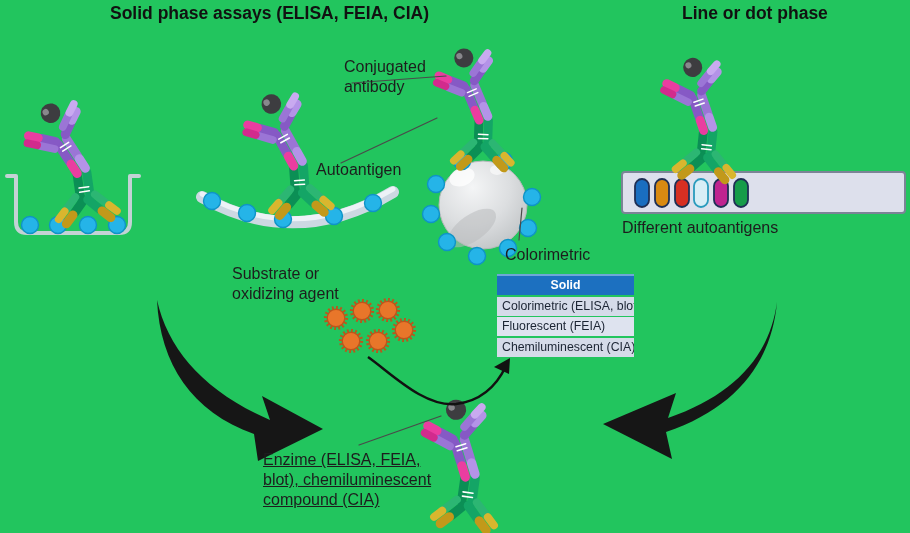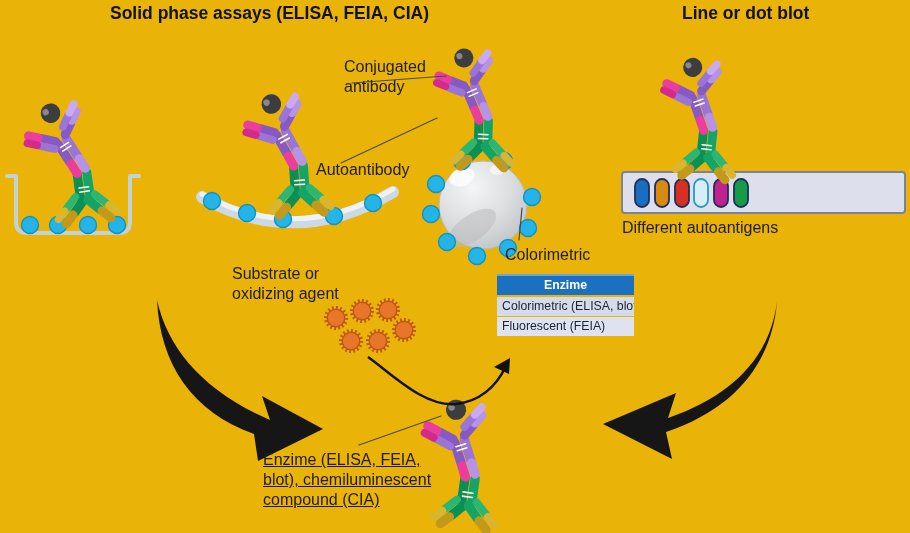--- a/index.html
+++ b/index.html
@@ -9,21 +9,21 @@
     --ab-pink:#ea3da0; --ab-pink-d:#d22b8d;
     --antigen-cyan:#25b4e8; --antigen-cyan-edge:#0f93c7;
     --sphere-dark:#3d3d40;
     --substrate-orange:#e8762a; --substrate-orange-dark:#bc561c;
     --table-blue:#1c70c0; --table-row-a:#d5dbe9; --table-row-b:#dee3ef;
     --arrow-black:#161616;
     --surface-gray:#ccd8e2; --strip-bg:#dde0ec; --strip-edge:#7b8496;
   }
   html,body{margin:0;padding:0;}
   #canvas{
-    position:relative; width:910px; height:533px; background:#eab308;
+    position:relative; width:910px; height:533px; background:#22c55e;
     font-family:"Liberation Sans", sans-serif; color:#1d1d1d; overflow:hidden;
   }
   #fig{position:absolute; left:0; top:0;}
   #fig line{stroke-linecap:round;}
   .lbl{position:absolute; font-size:16px; line-height:1.22; color:#1d1d1d;}
   .title{position:absolute; font-size:17.5px; font-weight:700; color:#111; white-space:nowrap;}
   .signal-table{position:absolute; left:497px; top:274px; width:137px; font-size:12.3px;}
   .st-header{
     background:var(--table-blue); color:#fff; font-weight:700; text-align:center;
     height:19px; line-height:19px; border-top:2px solid #6ea6d8; margin-bottom:1.5px;
@@ -174,28 +174,29 @@
 
     <g stroke="#4a4a4a" stroke-width="1.2">
       <line x1="352" y1="83" x2="446" y2="76"></line>
       <line x1="341" y1="163" x2="437" y2="118"></line>
       <line x1="522" y1="208" x2="519" y2="240"></line>
       <line x1="359" y1="445" x2="441" y2="416"></line>
     </g>
   </svg>
 
   <div class="title" style="left:110px; top:3px;">Solid phase assays (ELISA, FEIA, CIA)</div>
-  <div class="title" style="left:682px; top:3px;">Line or dot blot</div>
+  <div class="title" style="left:682px; top:3px;">Line or dot phase</div>
 
   <div class="lbl" style="left:344px; top:57px; width:92px;">Conjugated antibody</div>
-  <div class="lbl" style="left:316px; top:160px;">Autoantibody</div>
+  <div class="lbl" style="left:316px; top:160px;">Autoantigen</div>
   <div class="lbl" style="left:505px; top:245px;">Colorimetric</div>
   <div class="lbl" style="left:622px; top:218px;">Different autoantigens</div>
   <div class="lbl" style="left:232px; top:264px; width:118px;">Substrate or oxidizing agent</div>
   <div class="lbl" style="left:263px; top:450px; width:187px; line-height:1.26;text-decoration:underline;">Enzime (ELISA, FEIA, blot), chemiluminescent compound (CIA)</div>
 
   <div class="signal-table">
-    <div class="st-header">Enzime</div>
+    <div class="st-header">Solid</div>
     <div class="st-row a">Colorimetric (ELISA, blot)</div>
     <div class="st-row b">Fluorescent (FEIA)</div>
+    <div class="st-row a">Chemiluminescent (CIA)</div>
   </div>
 
 </div>
 
 </body></html>

